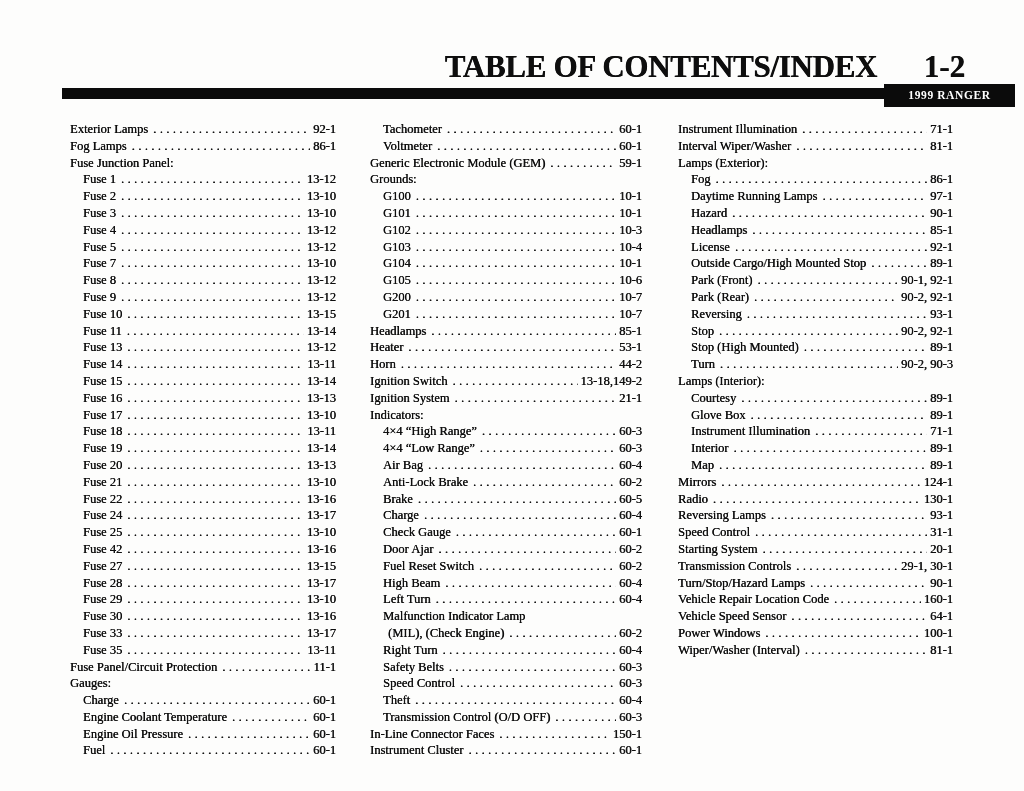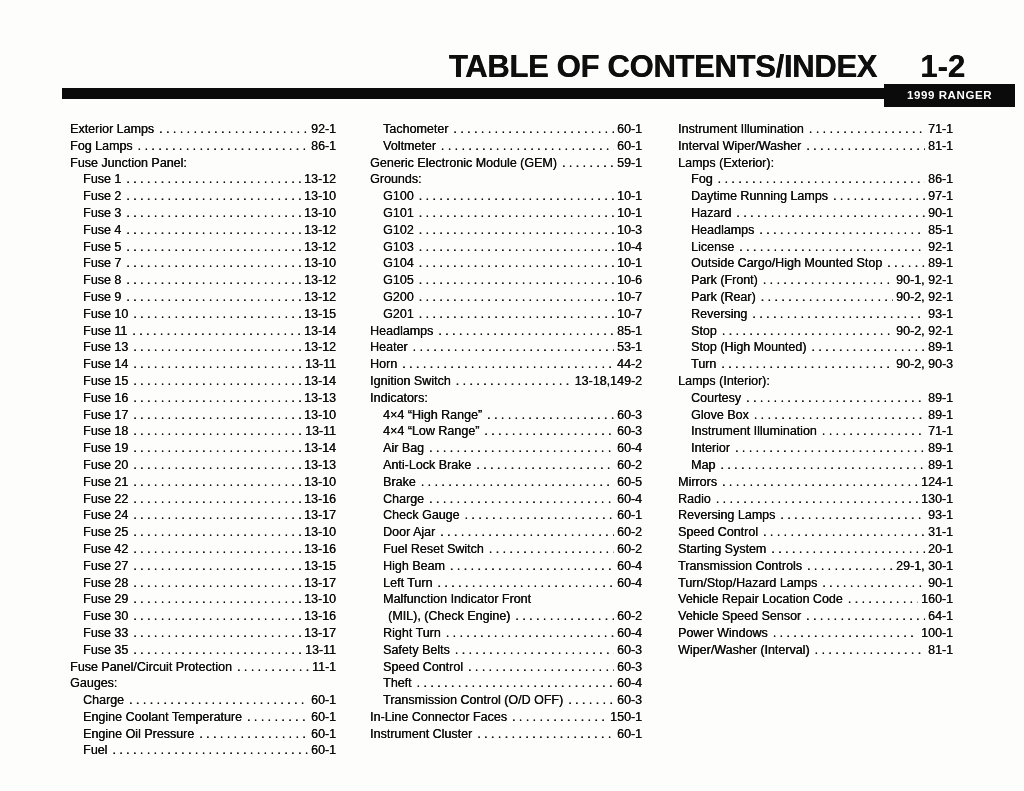--- a/index.html
+++ b/index.html
@@ -4,21 +4,21 @@
 <style>
   * { margin: 0; padding: 0; box-sizing: border-box; }
   html, body { width: 1024px; height: 791px; }
   body {
     background: #fbfbfa;
     font-family: "Liberation Sans", "DejaVu Sans", sans-serif;
     color: #0e0e0e;
     position: relative;
     overflow: hidden;
   }
-  .page { position: absolute; inset: 0; background: #fdfdfc; }
+  .page { position: absolute; inset: 0; background: #fdfdfc; font-family: Liberation Serif, serif; }
 
   
   .title {
     position: absolute; top: 49px; right: 147px;
     font-size: 31px; font-weight: bold; letter-spacing: -0.3px;
     text-shadow: 0.4px 0 0 currentColor;
     white-space: nowrap;
   }
   .pagenum {
     position: absolute; top: 49px; right: 59px;
@@ -337,20 +337,25 @@
         <span class="label">Horn</span>
         <span class="leader"></span>
         <span class="page-ref">44-2</span>
       </div>
       <div class="row">
         <span class="label">Ignition Switch</span>
         <span class="leader"></span>
         <span class="page-ref">13-18,149-2</span>
       </div>
       <div class="row">
+        <span class="label">Ignition System</span>
+        <span class="leader"></span>
+        <span class="page-ref">21-1</span>
+      </div>
+      <div class="row">
         <span class="label">Indicators:</span>
       </div>
       <div class="row indent-1">
         <span class="label">4×4 “High Range”</span>
         <span class="leader"></span>
         <span class="page-ref">60-3</span>
       </div>
       <div class="row indent-1">
         <span class="label">4×4 “Low Range”</span>
         <span class="leader"></span>
@@ -395,21 +400,21 @@
         <span class="label">High Beam</span>
         <span class="leader"></span>
         <span class="page-ref">60-4</span>
       </div>
       <div class="row indent-1">
         <span class="label">Left Turn</span>
         <span class="leader"></span>
         <span class="page-ref">60-4</span>
       </div>
       <div class="row indent-1">
-        <span class="label">Malfunction Indicator Front</span>
+        <span class="label">Malfunction Indicator Lamp</span>
       </div>
       <div class="row indent-2">
         <span class="label">(MIL), (Check Engine)</span>
         <span class="leader"></span>
         <span class="page-ref">60-2</span>
       </div>
       <div class="row indent-1">
         <span class="label">Right Turn</span>
         <span class="leader"></span>
         <span class="page-ref">60-4</span>

